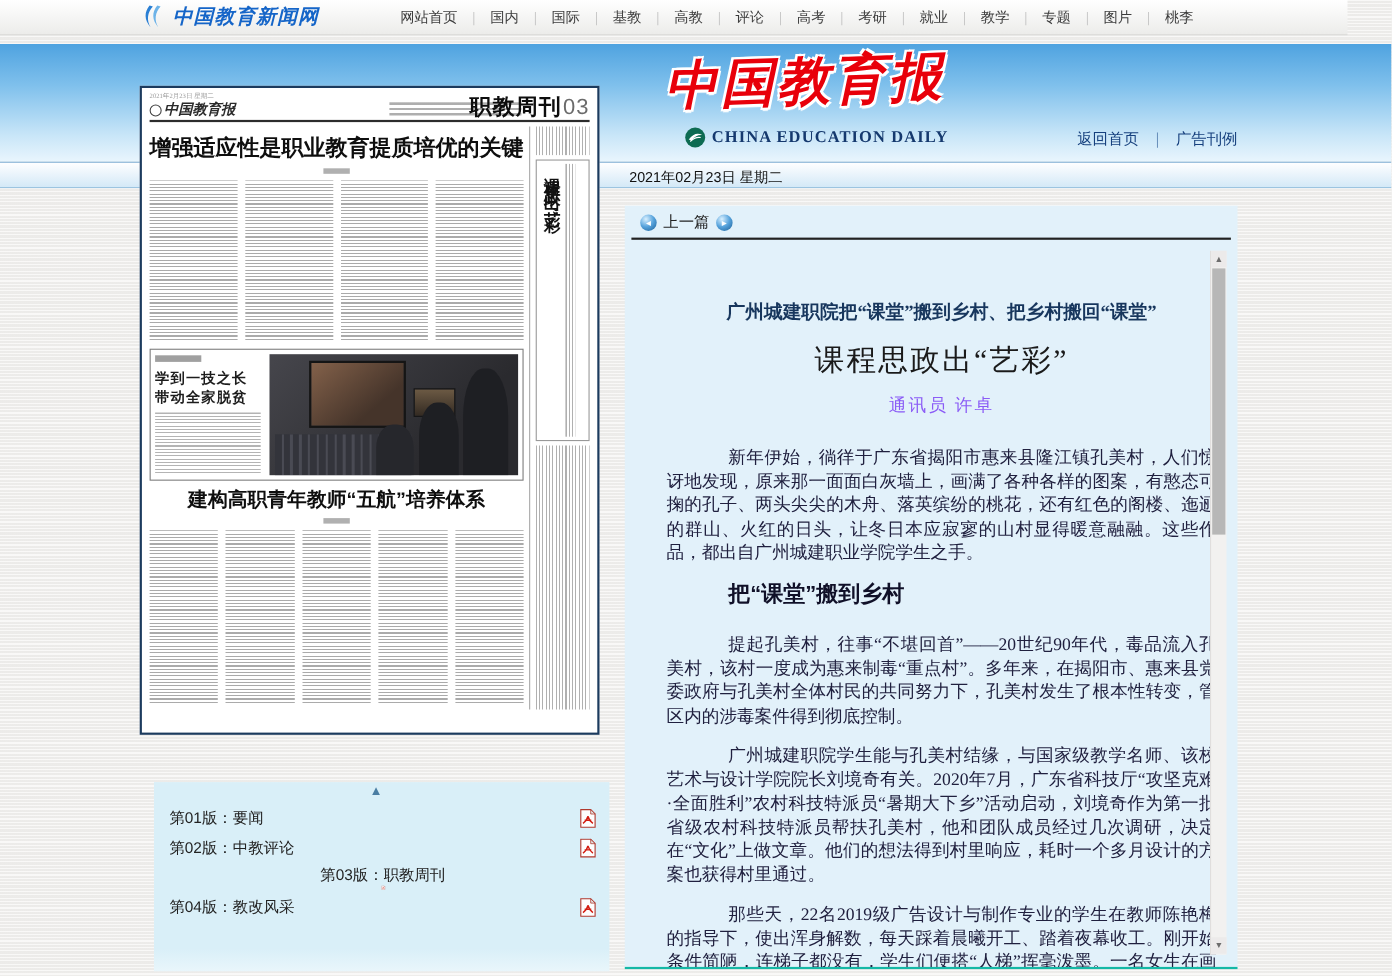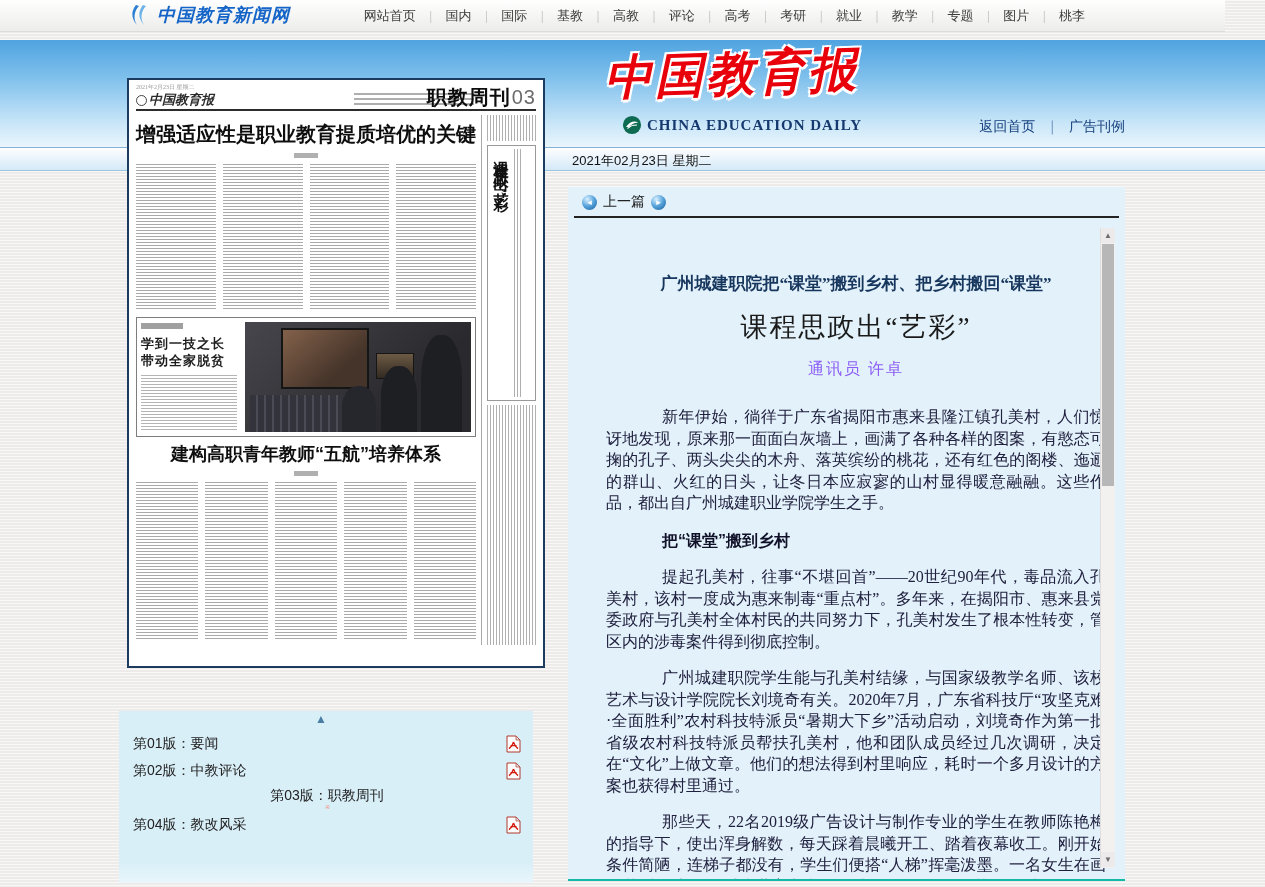--- a/index.html
+++ b/index.html
@@ -105,21 +105,21 @@
   .pb-right{display:flex;align-items:center;gap:7px;font-size:14px;color:#222;}
   .pb-right span{cursor:pointer;}
   .orb{width:15px;height:15px;border-radius:50%;cursor:pointer;flex:0 0 auto;
     background:radial-gradient(circle at 35% 28%,#d9f0ff,#57a3dc 48%,#185d96);
     display:flex;align-items:center;justify-content:center;color:#fff;}
   .orb::before{font-size:9px;line-height:1;}
   .orb-left::before{content:"◂";}
   .orb-right::before{content:"▸";}
 
   
-  .pages-panel{position:absolute;left:119px;top:711px;width:414px;height:172px;
+  .pages-panel{position:absolute;left:140px;top:711px;width:414px;height:172px;
     background:linear-gradient(#d9eff8 88%,#e9f6fb);}
   .collapse{position:absolute;left:196px;top:1px;font-size:12px;color:#4a7da3;cursor:pointer;}
   .collapse::before{content:"▲";}
   .page-row{position:absolute;left:14px;right:12px;height:22px;
     display:flex;align-items:center;justify-content:space-between;}
   .page-label{font-size:14px;color:#222;cursor:pointer;}
   .pdf{width:15px;height:18px;cursor:pointer;}
 
   
   .article-panel{position:absolute;left:568px;top:187px;width:557px;height:692px;
@@ -127,22 +127,22 @@
   .a-toolbar{position:absolute;left:14px;top:6px;display:flex;align-items:center;gap:6px;}
   .a-prev{font-size:14px;color:#222;cursor:pointer;}
   .a-hr{position:absolute;left:6px;right:6px;top:29px;border-top:2px solid #222;}
   .a-content{position:absolute;left:38px;top:49px;width:500px;height:661px;overflow:hidden;
     font-family:"Liberation Serif",serif;}
   .a-kicker{margin-top:36px;text-align:center;font-size:17px;font-weight:bold;color:#17365d;}
   .a-title{margin-top:14px;text-align:center;font-size:27px;color:#1a1a1a;letter-spacing:2px;line-height:36px;}
   .a-author{margin-top:14px;text-align:center;font-size:16px;color:#8b5cf6;letter-spacing:2px;}
   .a-body{margin-top:26px;font-size:16px;line-height:21.5px;color:#20203f;text-align:justify;}
   .a-p{margin:0 0 15px;text-indent:56px;}
-  .a-subhead{margin:16px 0 15px;padding-left:56px;font-weight:bold;color:#101028;
-    font-family:"Liberation Sans",sans-serif;font-size:16px;}
+  .a-subhead{margin:16px 0 25px;padding-left:56px;font-weight:bold;color:#101028;
+    font-family:"Liberation Sans",sans-serif;font-size:20px;}
   .a-scrollbar{position:absolute;left:532px;top:41px;width:14px;height:640px;
     background:#f2f1f0;border-left:1px solid #e0dedd;}
   .sb-btn{position:absolute;left:0;width:14px;height:15px;background:#eceaea;
     display:flex;align-items:center;justify-content:center;color:#6d6d6d;cursor:pointer;}
   .sb-btn::before{font-size:8px;line-height:1;}
   .sb-up{top:0;}  .sb-up::before{content:"▲";}
   .sb-down{top:624px;} .sb-down::before{content:"▼";}
   .sb-thumb{position:absolute;left:1px;top:16px;width:12px;height:242px;background:#b7b7b7;cursor:grab;}
 </style>
 </head>

